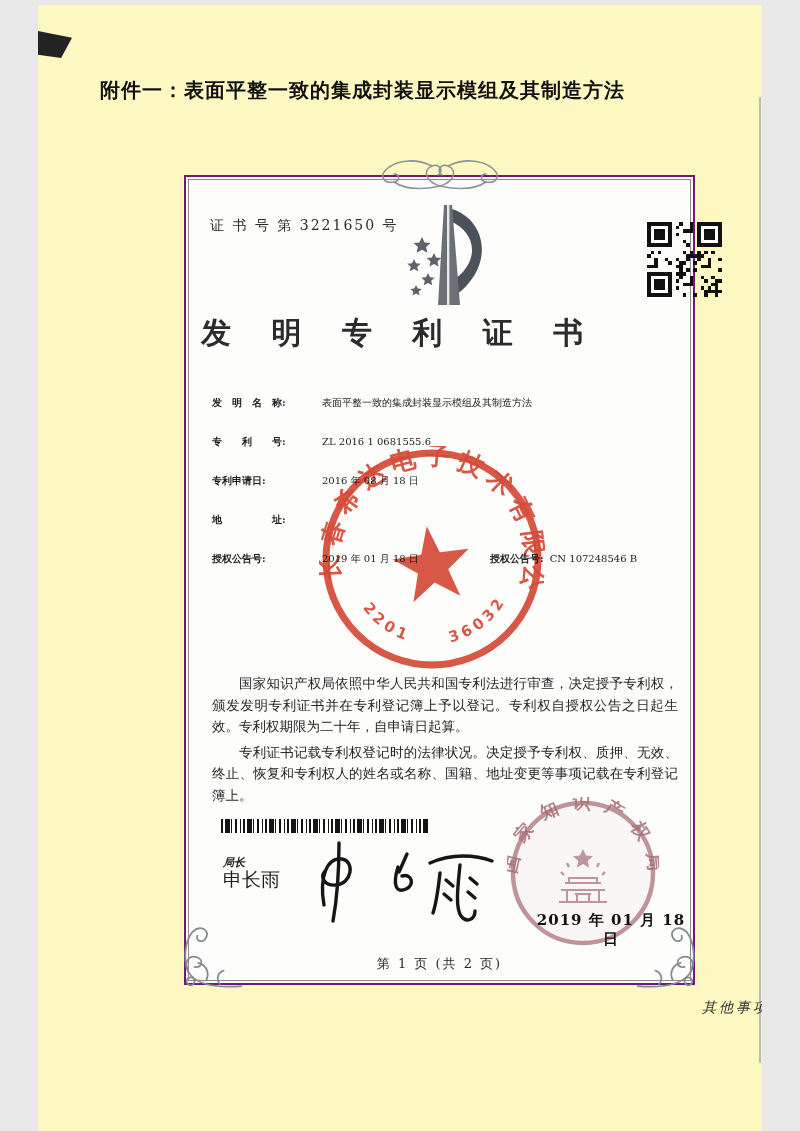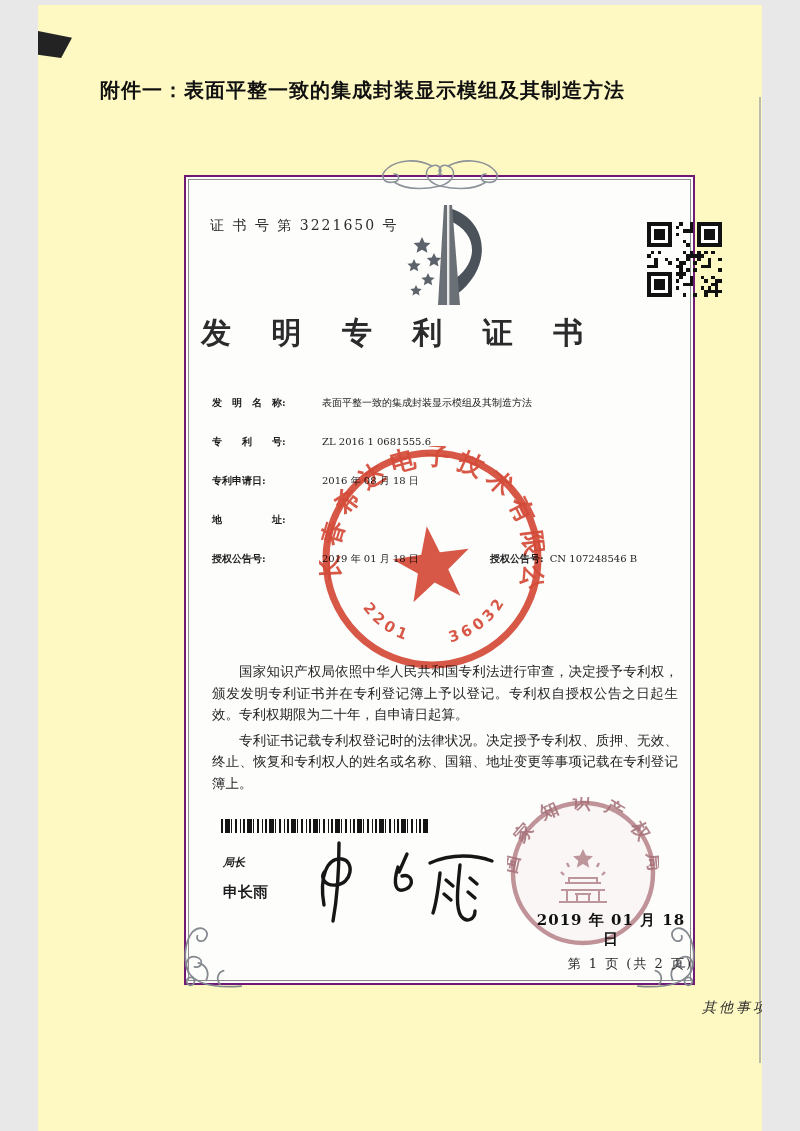--- a/index.html
+++ b/index.html
@@ -31,36 +31,36 @@
     text-indent:15px; color:#2b2b2b; }
   
   .fields { position:absolute; left:26px; top:216px; width:466px;
     font-size:10px; color:#222; }
   .frow { display:flex; line-height:20px; margin-bottom:19px; white-space:nowrap; }
   .flabel { width:110px; flex:0 0 110px; font-weight:600; color:#1c1c1c; }
   .fvalue { font-weight:500; }
   .fvalue.narrow { width:168px; flex:0 0 168px; }
   .flabel2 { font-weight:600; margin-right:6px; }
   
-  .body-text { position:absolute; left:26px; top:484px; width:466px;
+  .body-text { position:absolute; left:26px; top:496px; width:466px;
     font-size:13.5px; line-height:21.5px; color:#252525; text-align:justify; }
   .body-text p { text-indent:2em; margin-bottom:4px; }
   
   .barcode { position:absolute; left:35px; top:642px; width:208px; height:14px;
     background:repeating-linear-gradient(90deg,
       #151515 0 2px, transparent 2px 4px, #151515 4px 9px, transparent 9px 10px,
       #151515 10px 11px, transparent 11px 14px, #151515 14px 16px,
       transparent 16px 19px, #151515 19px 20px, transparent 20px 22px); }
   .director-label { position:absolute; left:37px; top:678px; font-size:11px;
     font-weight:700; font-family:"Liberation Sans","DejaVu Sans",sans-serif;font-style:italic; }
-  .director-name  { position:absolute; left:37px; top:706px; font-size:15px;
-    font-weight:700; font-family:"Liberation Sans","DejaVu Sans",sans-serif; }
+  .director-name  { position:absolute; left:37px; top:690px; font-size:19px;
+    font-weight:400; font-family:"Liberation Sans","DejaVu Sans",sans-serif; }
   .signature { position:absolute; left:108px; top:650px; width:212px; height:102px; }
   .page-indicator { position:absolute; left:0; top:778px; width:100%;
-    text-align:right; font-size:13px; letter-spacing:2px; color:#2a2a2a; }
+    text-align:center; font-size:13px; letter-spacing:2px; color:#2a2a2a; }
   
   .orn-top { position:absolute; left:50%; top:-26px; transform:translateX(-50%);
     width:140px; height:46px; }
   .orn-bl { position:absolute; left:-9px; bottom:-11px; width:68px; height:68px; }
   .orn-br { position:absolute; right:-9px; bottom:-11px; width:68px; height:68px;
     transform:scaleX(-1); }
   
   .company-seal { position:absolute; left:281px; top:441px; width:226px;
     height:226px; mix-blend-mode:multiply; opacity:.92; }
   .gov-seal { position:absolute; left:469px; top:792px; width:152px; height:152px;

